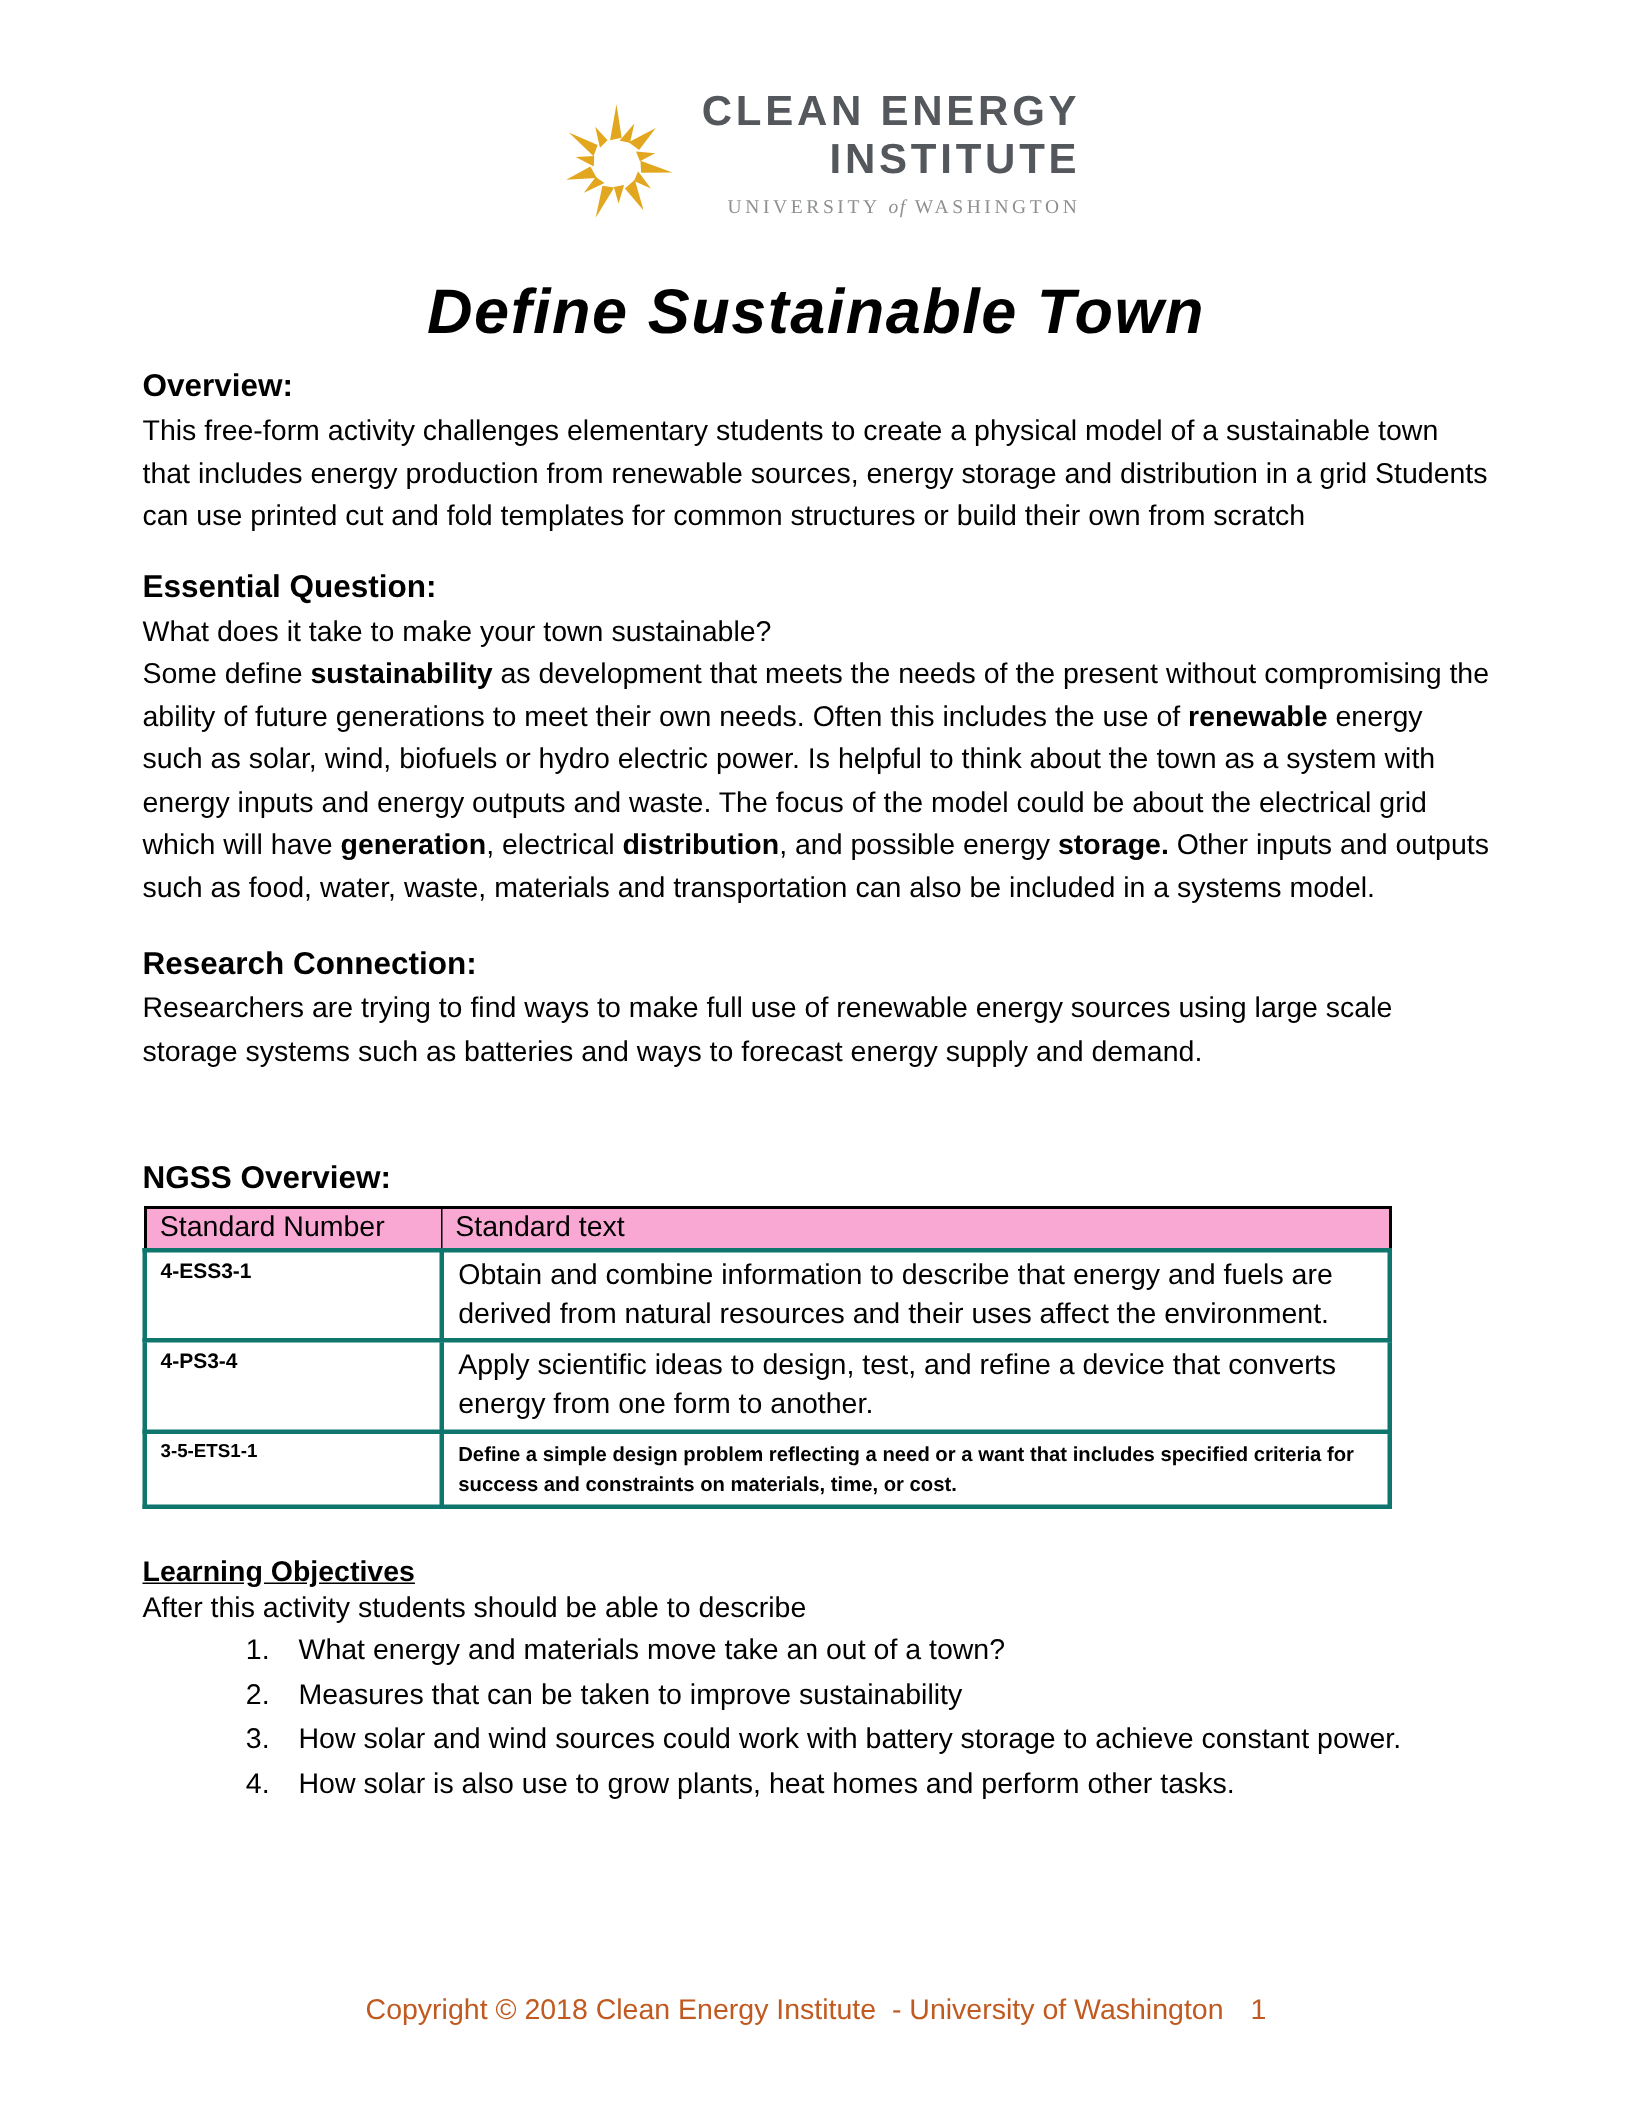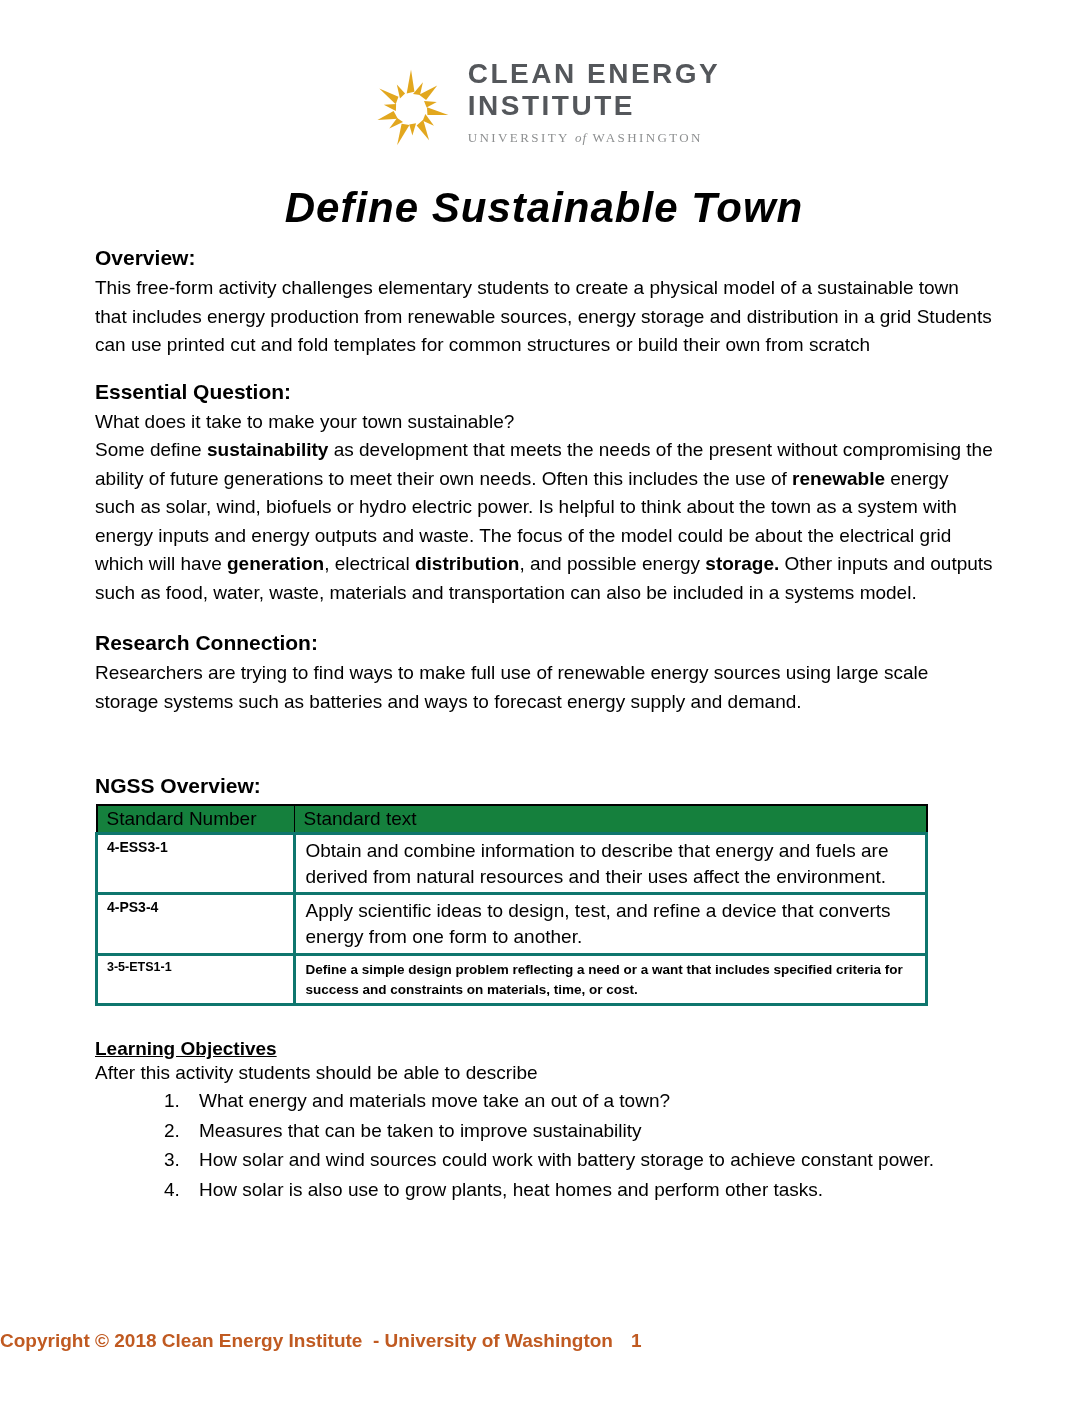--- a/index.html
+++ b/index.html
@@ -9,56 +9,56 @@
     box-sizing:border-box;
     padding:58px 95px 0 95px;
     background:#ffffff;
     font-family:"Liberation Sans",sans-serif;
     color:#000;
     overflow:hidden;
   }
   
   .logo{display:flex;justify-content:center;align-items:flex-start;gap:14px;margin-bottom:20px;}
   .logo svg{display:block;margin-top:2px;}
-  .logo-text{display:flex;flex-direction:column;}
+  .logo-text{display:flex;flex-direction:column;text-align:right;}
   .logo-line{font-size:28px;font-weight:600;letter-spacing:2.5px;color:#54575B;line-height:1.16;}
   .logo-sub{font-family:"Liberation Serif",serif;font-size:13px;letter-spacing:2.4px;color:#8D8F90;margin-top:7px;}
   .logo-sub .of{font-style:italic;text-transform:lowercase;letter-spacing:1px;}
   
   .doc-title{
     font-size:42px;font-style:italic;font-weight:600;
     text-align:center;margin:26px 0 14px 0;letter-spacing:1px;
   }
   
   .sec-heading{font-size:21px;font-weight:700;margin:24px 0 4px 0;}
   .body-text{font-size:19px;line-height:1.5;margin:0;}
   .tight{margin-top:20px;}
   
   .ngss-heading{font-size:21px;font-weight:700;margin:58px 0 6px 0;}
   table.ngss{border-collapse:collapse;width:833px;border:2px solid #000;}
   table.ngss th{
-    background:#15803d;font-weight:400;font-size:19px;text-align:left;
+    background:#f9a8d4;font-weight:400;font-size:19px;text-align:left;
     padding:2px 9px;border:1px solid #000;
   }
   table.ngss th.col-num{width:178px;}
   table.ngss td{border:3px solid #0f766e;vertical-align:top;}
   td.num{font-size:14px;font-weight:700;padding:4px 9px;}
   td.txt{font-size:19px;line-height:1.35;padding:3px 10px;}
   tr.row-tall td{height:48px;}
   tr.small td.num{font-size:12.5px;}
   tr.small td.txt{font-size:13.5px;font-weight:600;line-height:1.5;padding-top:4px;}
   
   .lo-heading{font-size:19px;font-weight:600;text-decoration:underline;margin:32px 0 2px 0;}
   .lo-intro{font-size:19px;margin:0;}
   ol.lo-list{margin:4px 0 0 0;padding-left:90px;font-size:19px;line-height:1.4;}
   ol.lo-list li{padding-left:14px;margin-bottom:3px;}
   
   .footer{
     position:absolute;left:0;right:0;bottom:56px;
-    font-size:19px;font-weight:700;color:#C05A21;
+    text-align:center;font-size:19px;font-weight:400;color:#C05A21;
     white-space:pre-wrap;
   }
   .footer .pagenum{margin-left:18px;}
 </style>
 </head>
 <body>
 
 <div class="page">
 
   <header class="logo">

